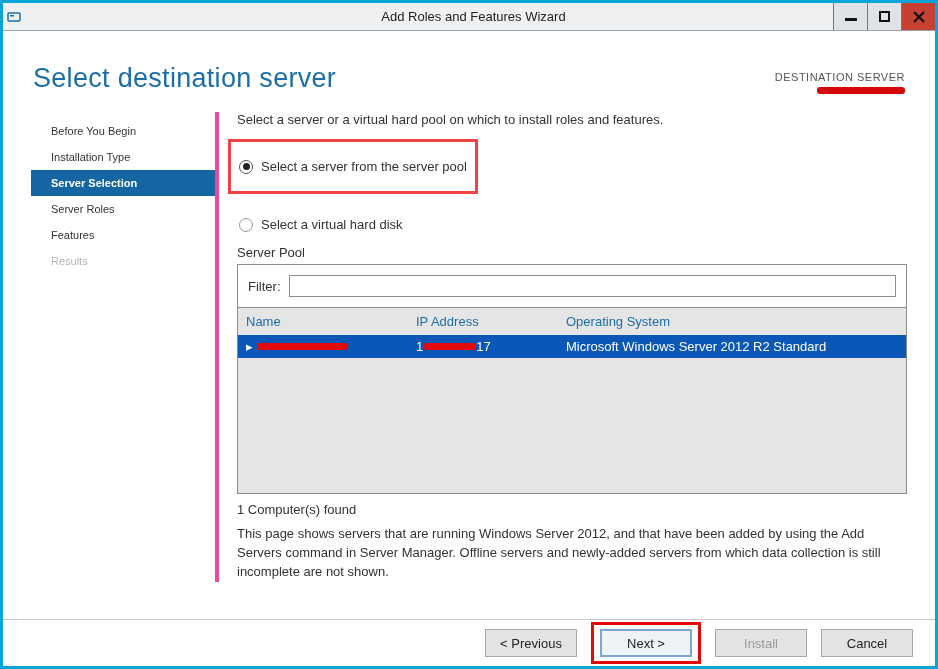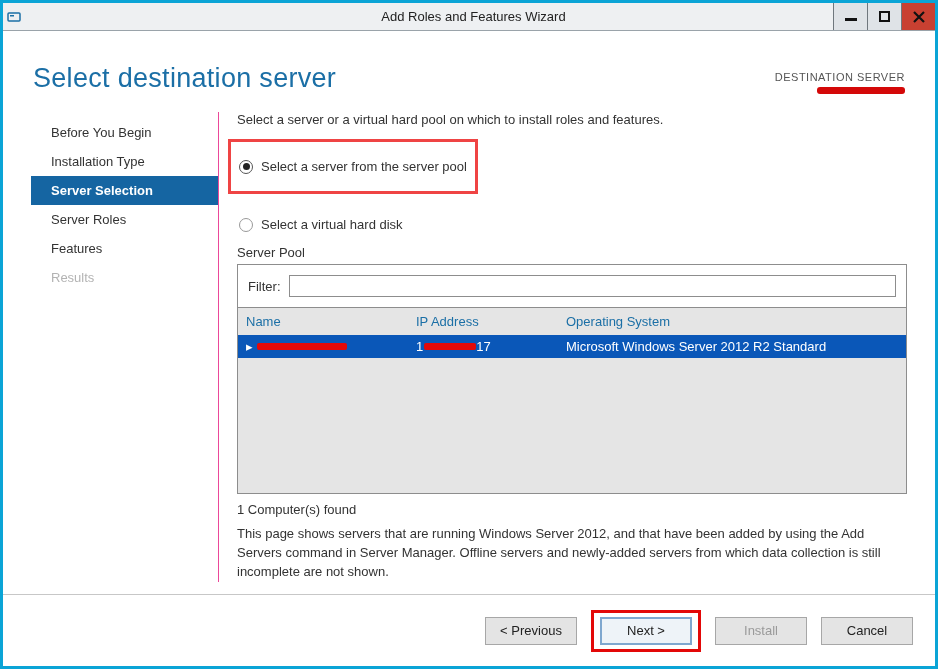--- a/index.html
+++ b/index.html
@@ -48,23 +48,23 @@
   .content { position:absolute; top:28px; left:0; right:0; bottom:56px; padding:26px 28px 0 28px; }
   .heading { font-size:27px; font-weight:300; color:#1b6fa6; margin:6px 0 18px 2px; letter-spacing:0.3px;}
   .dest-box { position:absolute; top:40px; right:30px; text-align:right; font-size:11px;}
   .dest-label { color:#555; letter-spacing:0.5px;}
   .dest-redact { margin-top:1px; height:10px; }
   .dest-redact span { display:inline-block; width:88px; height:7px; background:#d40808; border-radius:3px;}
 
   .body-cols { display:flex; margin-top:14px; }
   .nav {
     width:188px;
-    border-right:1px solid #ec4899;
+    border-right:4px solid #ec4899;
     padding:6px 0 0 0;
-    font-size:13px;
+    font-size:11px;
   }
   .nav-item {
     padding:7px 10px 7px 20px;
     color:#333;
     cursor:pointer;
     white-space:nowrap;
   }
   .nav-item.active { background:#1565a2; color:#fff;font-weight:bold; }
   .nav-item.disabled { color:#b3b3b3; cursor:default;}
 
@@ -101,21 +101,21 @@
   }
   .gc-name { width:170px; display:flex; align-items:center; gap:4px;}
   .gc-ip { width:150px; display:flex; align-items:center;}
   .gc-os { flex:1;}
   .red-sm { display:inline-block; height:7px; background:#e30808; border-radius:2px;}
   .count-line { margin-top:8px;}
   .desc { margin-top:8px; line-height:1.45; color:#333;}
 
   
   .footer {
-    position:absolute; left:0; right:0; bottom:0; height:72px;
+    position:absolute; left:0; right:0; bottom:0; height:47px;
     border-top:1px solid #c7c7c7;
     display:flex; justify-content:flex-end; align-items:center;
     gap:14px; padding-right:22px;
     background:#fff;
   }
   .ftr-btn {
     min-width:92px; height:28px;
     background:#e4e4e4; border:1px solid #a7a7a7;
     font-size:13px; color:#222; cursor:pointer;
     padding:0 10px;

